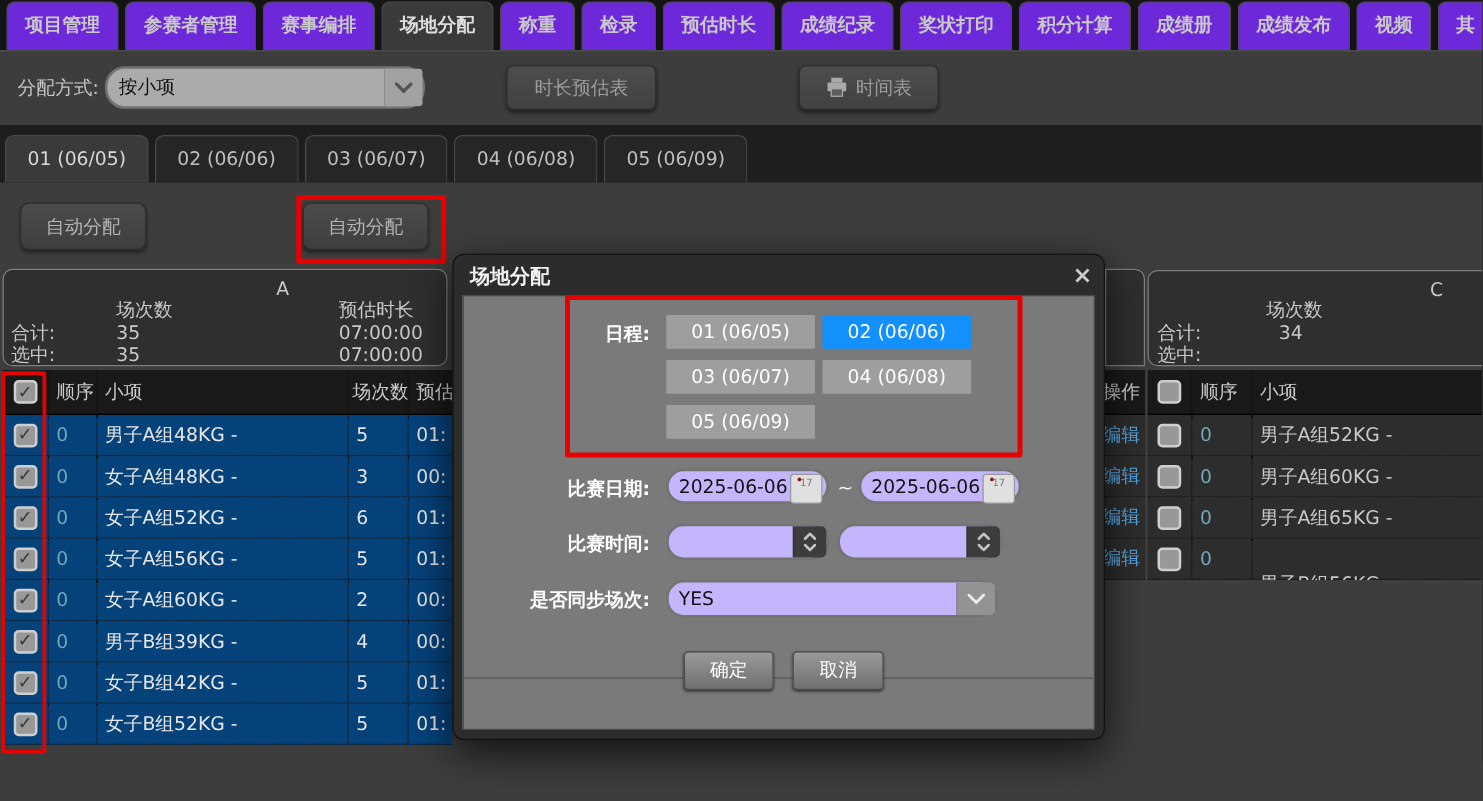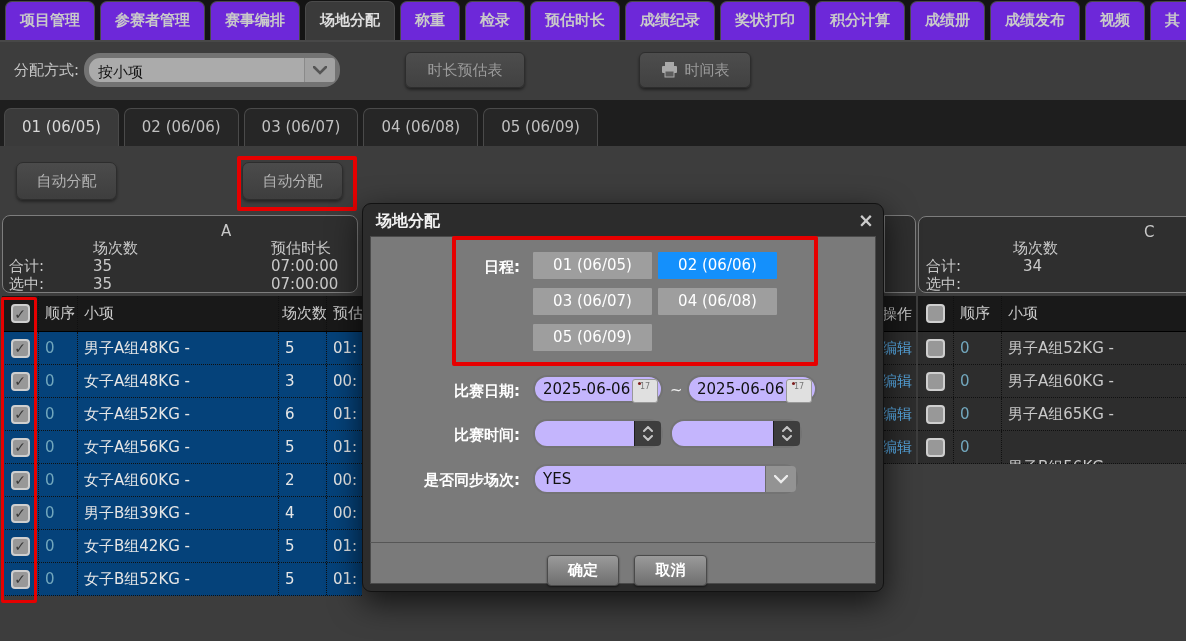--- a/index.html
+++ b/index.html
@@ -10,21 +10,21 @@
   
   .nav{position:absolute;left:0;top:0;width:1186px;height:42px;background:#141414;
        border-bottom:2px solid #484848;display:flex;align-items:flex-end;padding-left:5px;box-sizing:border-box;gap:5px;}
   .tab{flex:0 0 auto;background:#6d28d9;border:1px solid #4a4a4a;border-bottom:none;
        border-radius:7px 7px 0 0;padding:9px 14px 10px;color:#c9c9c9;font-weight:bold;white-space:nowrap;cursor:pointer;}
   .tab.active{background:#3a3a3a;color:#dedede;}
 
   
   .tlabel{position:absolute;left:14px;top:61px;color:#c6c6c6;}
   .select-dark{position:absolute;left:84px;top:53px;width:256px;height:34px;background:#ababab;
-       border:5px solid #737373;border-radius:16px;box-sizing:border-box;color:#111;}
+       border:2px solid #737373;border-radius:16px;box-sizing:border-box;color:#111;}
   .select-dark .val{position:absolute;left:9px;top:5px;}
   .select-dark .chev{position:absolute;right:0;top:0;width:30px;height:100%;
        border-left:1px solid #8a8a8a;background:#a2a2a2;border-radius:0 3px 3px 0;
        display:flex;align-items:center;justify-content:center;}
   .gbtn{position:absolute;height:36px;background:linear-gradient(#4d4d4d,#414141);
        border:1px solid #2d2d2d;border-radius:6px;color:#9b9b9b;display:flex;align-items:center;
        justify-content:center;gap:7px;box-shadow:0 2px 3px rgba(0,0,0,.45);cursor:pointer;box-sizing:border-box;}
 
   
   .datebar{position:absolute;left:0;top:100px;width:1186px;height:46px;background:#1e1e1e;
@@ -80,22 +80,22 @@
        overflow:hidden;background:#e0e0e0;cursor:pointer;}
   .calicon .caltop{height:8px;background:#cf3434;position:relative;}
   .calicon .caltop i{position:absolute;top:2px;width:3px;height:3px;background:#7d1d1d;border-radius:50%;}
   .calicon .calnum{font-size:8px;color:#777;text-align:center;line-height:13px;}
   .spinseg{position:absolute;right:0;top:0;width:26px;height:100%;background:#3d3d3d;border-left:1px solid #1e1e1e;
        border-radius:0 4px 4px 0;display:flex;flex-direction:column;align-items:center;justify-content:center;gap:3px;cursor:pointer;}
   .selseg{position:absolute;right:0;top:0;width:30px;height:100%;background:#939393;border-left:1px solid #6a6a6a;
        border-radius:0 4px 4px 0;display:flex;align-items:center;justify-content:center;cursor:pointer;}
   .sep{position:absolute;z-index:11;color:#f0f0f0;}
   .mfoot-line{position:absolute;left:370px;top:542px;width:506px;border-top:1px solid #565656;z-index:11;}
-  .mbtn{position:absolute;top:555px;height:31px;background:linear-gradient(#9a9a9a,#6f6f6f);
-       border:1px solid #4a4a4a;border-radius:4px;color:#fff;font-weight:bold;display:flex;align-items:center;
+  .mbtn{position:absolute;top:521px;height:31px;background:linear-gradient(#9a9a9a,#6f6f6f);
+       border:1px solid #4a4a4a;border-radius:4px;color:#fff;font-weight:normal;display:flex;align-items:center;
        justify-content:center;z-index:11;cursor:pointer;box-sizing:border-box;box-shadow:0 1px 2px rgba(0,0,0,.5);}
 </style>
 </head>
 <body>
 
 <div id="app">
 
   <div class="nav">
     <div class="tab">项目管理</div>
     <div class="tab">参赛者管理</div>

